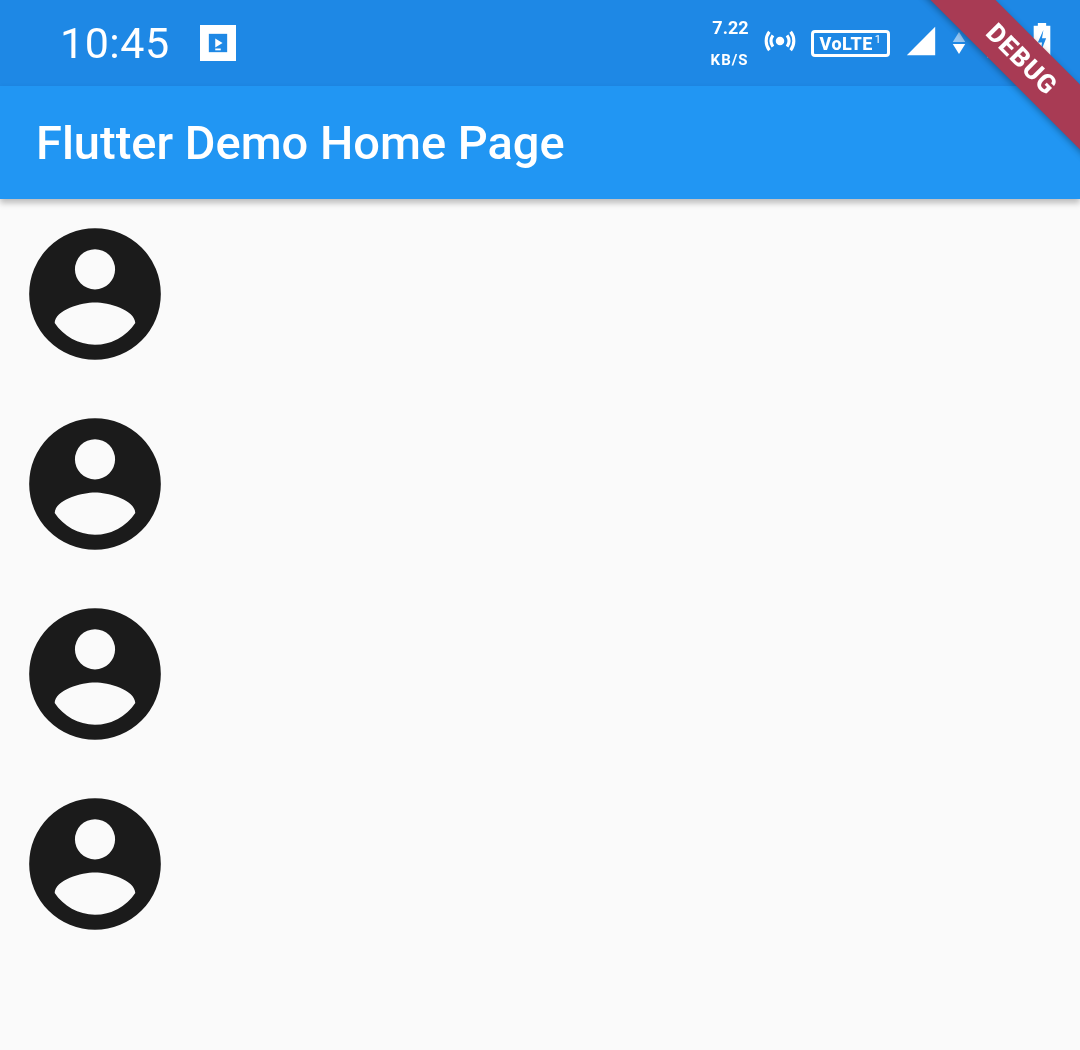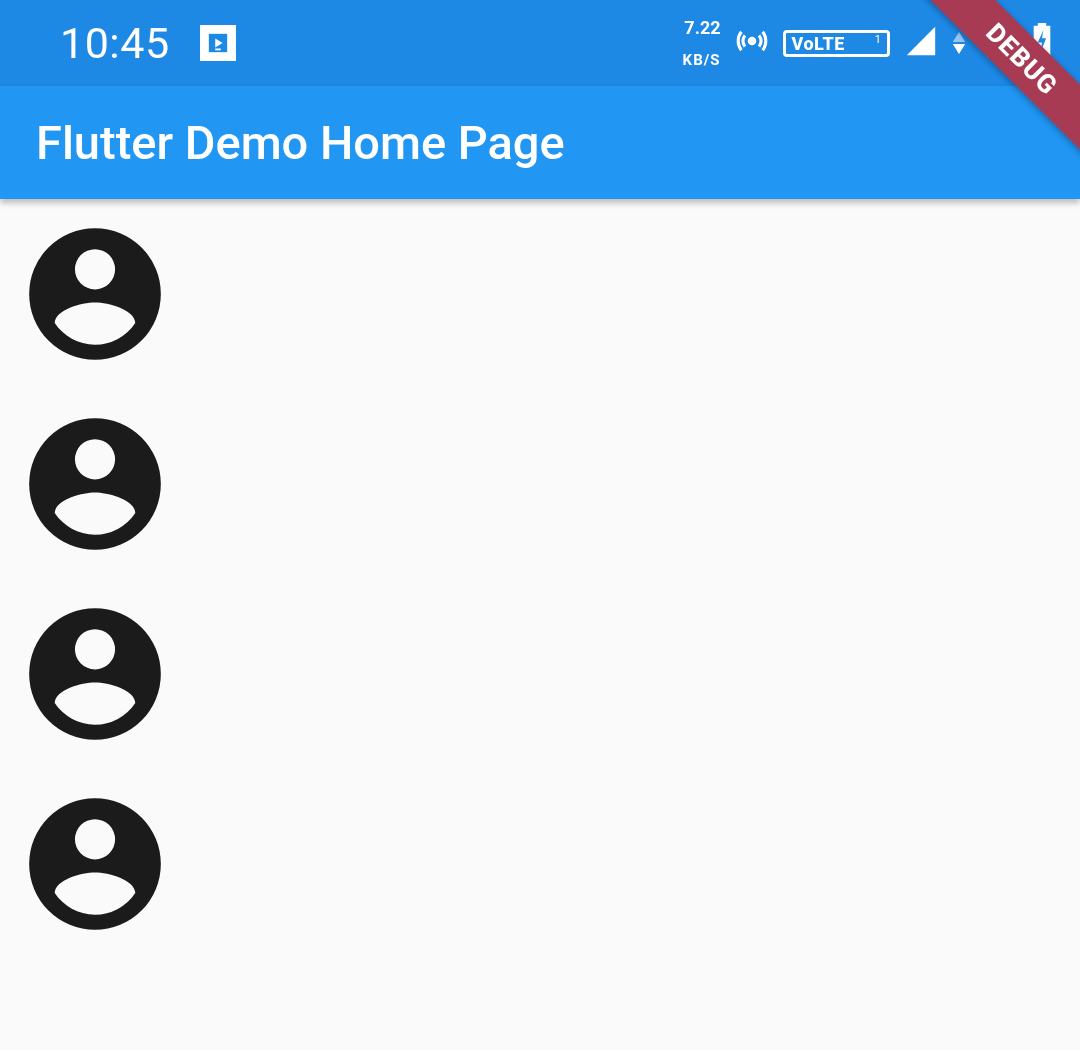--- a/index.html
+++ b/index.html
@@ -28,21 +28,21 @@
       display: flex; align-items: center; justify-content: center;
     }
     .status-right { display: flex; align-items: center; gap: 14px; }
     .net-speed { text-align: right; line-height: 1; }
     .net-speed .v { font-size: 18px; font-weight: 700; }
     .net-speed .u { font-size: 15px; font-weight: 700; letter-spacing: 1px; margin-top: 16px; }
     .volte-badge {
       border: 3px solid #fff;
       border-radius: 4px;
       padding: 0 6px;
-      display: flex; align-items: flex-start; gap: 28px;
+      display: flex; align-items: flex-start;
     }
     .volte-badge .v1 { font-size: 18px; font-weight: 800; letter-spacing: 0.5px; }
     .volte-badge .v2 { font-size: 11px; margin-left: 2px; }
     .sig-4g { position: relative; display: flex; align-items: flex-end; }
     .sig-4g .lbl { font-size: 15px; font-weight: 700; position: absolute; top: -6px; right: 22px; }
     .updown { display:flex; flex-direction:column; gap:2px; margin-right:4px;}
     .app-bar {
       height: 113px;
       background: #2196f3;
       display: flex;

